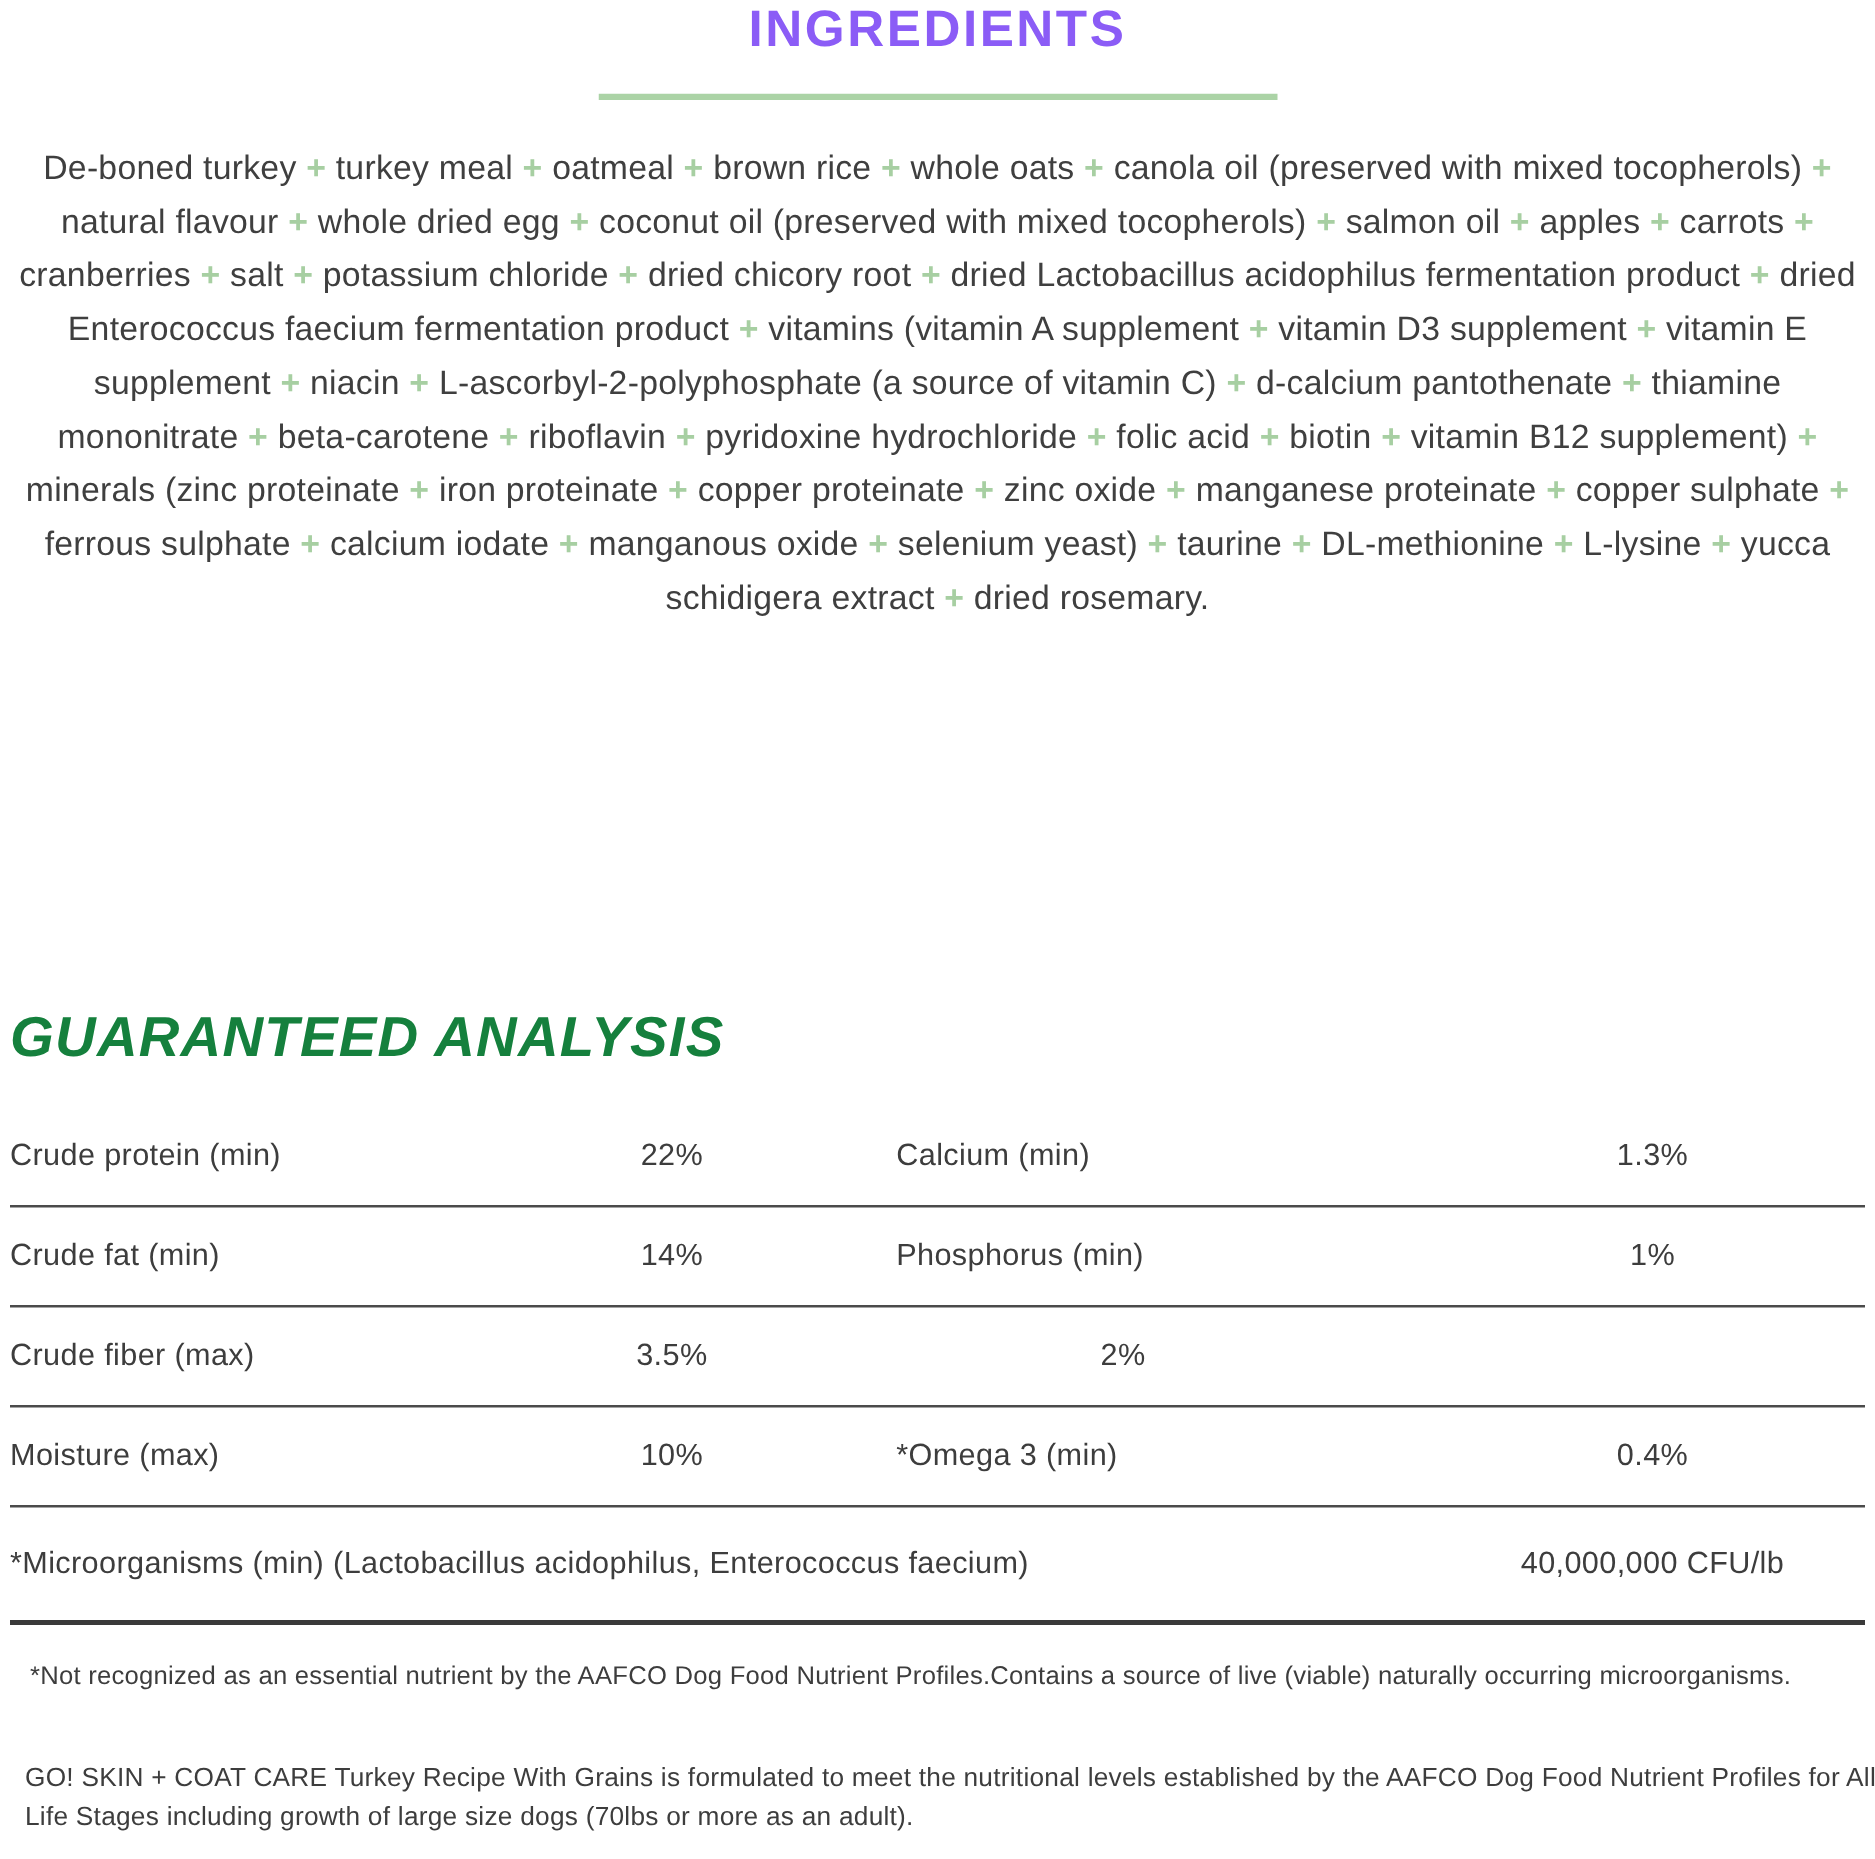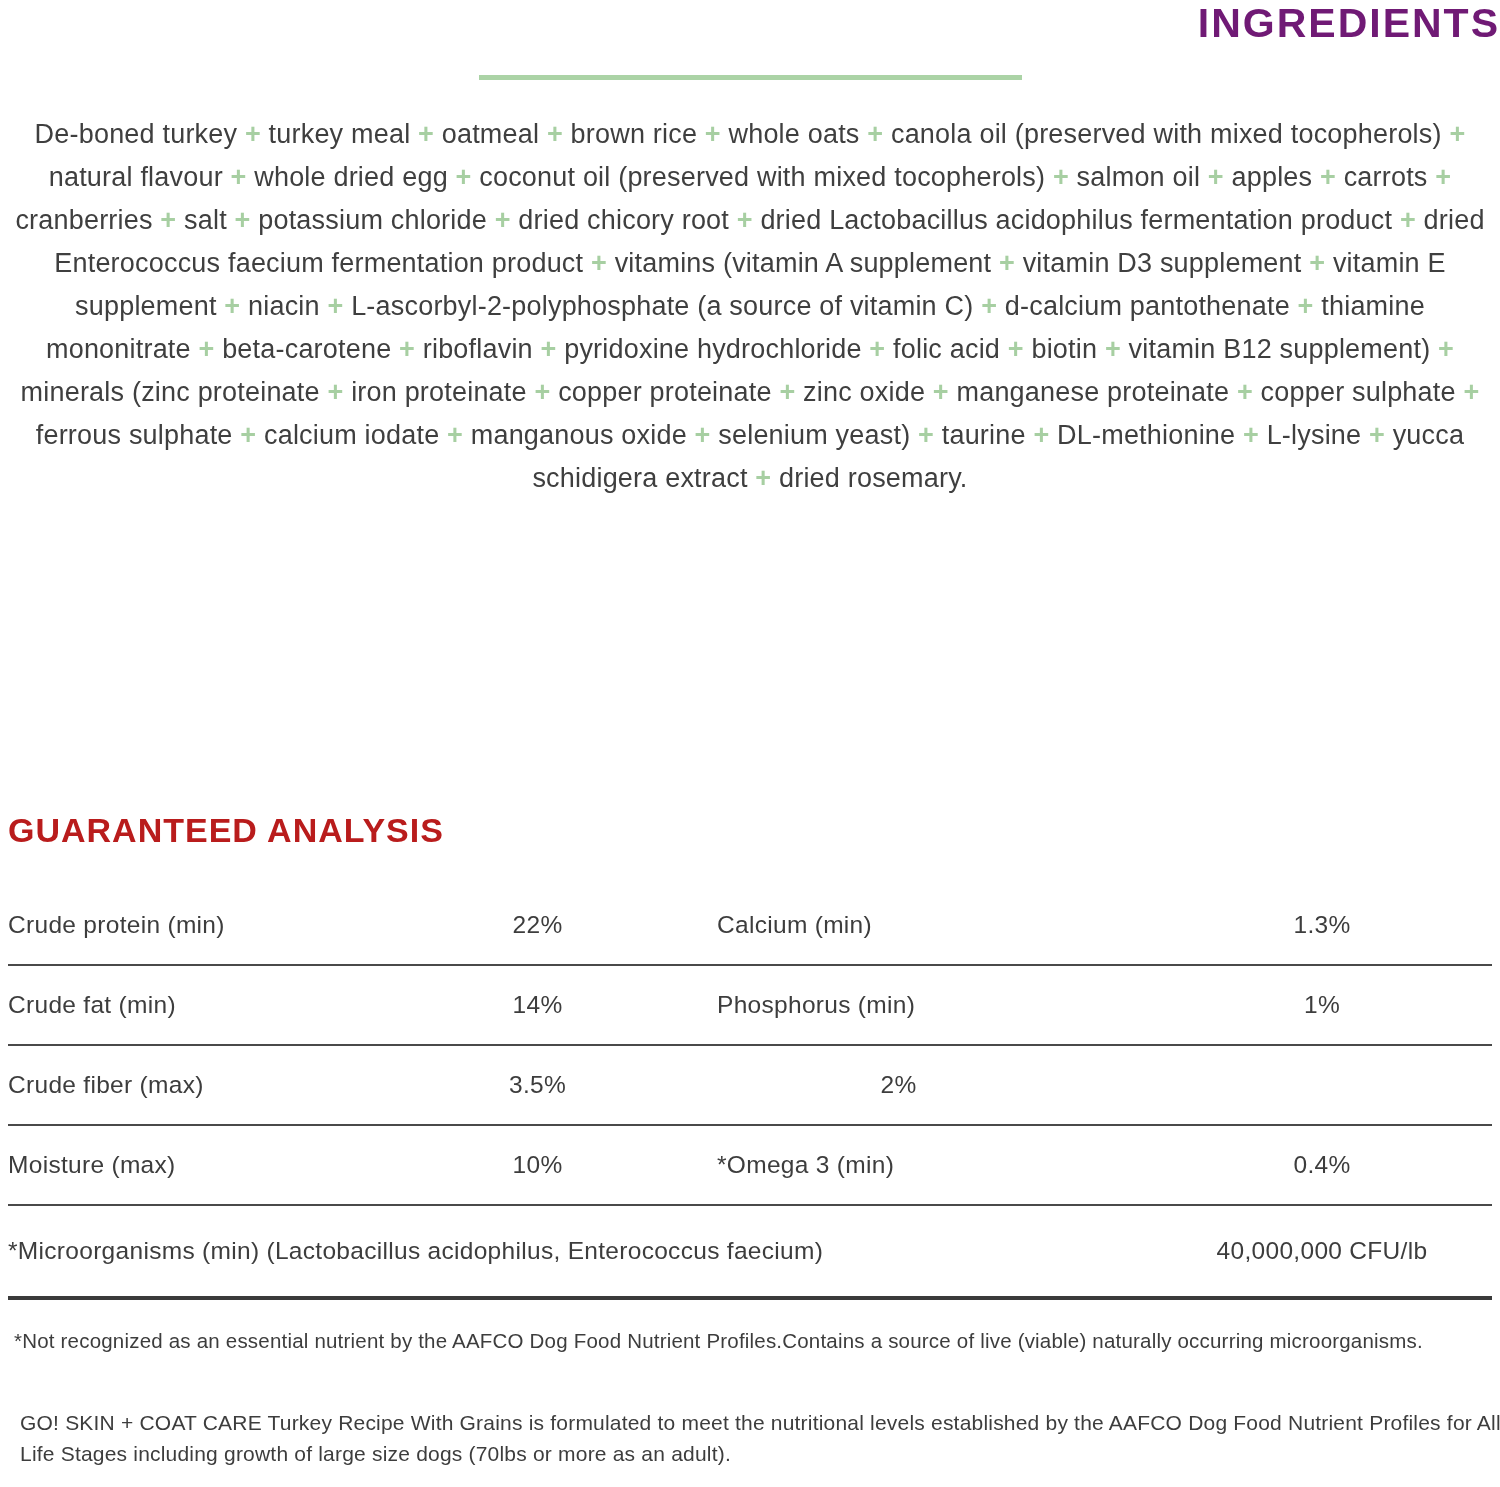--- a/index.html
+++ b/index.html
@@ -7,37 +7,37 @@
   body {
     width:1500px; height:1487px;
     font-family:"Liberation Sans", sans-serif;
     color:#3d3d3d;
     overflow:hidden;
   }
   
   .ing-section { text-align:center; }
   .ing-title {
     font-size:41px; font-weight:bold; letter-spacing:2px;
-    color:#701a75; line-height:45px; padding-top:1px;text-align:right;
+    color:#8b5cf6; line-height:45px; padding-top:1px;
   }
   .green-rule {
     width:543px; height:5px; background:#abd3a6;
     margin:29px auto 0 auto; border:none;
   }
   .ing-text {
     width:1492px; margin:33px auto 0 auto;
     font-size:27px; line-height:43px; font-weight:normal;
     color:#3f3f3f; letter-spacing:0.2px;
   }
   .plus { color:#a7cfa2; font-weight:bold; }
   
   .ga-section { margin-top:312px; }
   .ga-title {
-    font-size:34px; font-weight:bold; letter-spacing:1px;
-    color:#b91c1c; line-height:36px; margin-left:8px;
+    font-size:45px; font-weight:bold; letter-spacing:1px;
+    color:#15803d; line-height:36px; margin-left:8px;font-style:italic;
   }
   .ga-table { margin:38px 8px 0 8px; }
   .ga-row {
     display:grid;
     grid-template-columns:422px 215px 1fr 340px;
     align-items:center;
     height:80px;
     border-bottom:2px solid #4a4a4a;
     font-size:24.5px; color:#3d3d3d; letter-spacing:0.3px;
   }
@@ -46,21 +46,21 @@
   .micro-row {
     display:grid;
     grid-template-columns:1fr 340px;
     align-items:center;
     height:94px;
     border-bottom:4px solid #3a3a3a;
     font-size:24.5px; color:#3d3d3d; letter-spacing:0.3px;
   }
   .micro-row .mv { text-align:center; }
   .ga-footnote {
-    margin:27px 8px 0 14px;
+    margin:27px 8px 0 24px;
     font-size:20.5px; line-height:28px; color:#3d3d3d; letter-spacing:0.2px;
   }
   .aafco {
     margin:52px 8px 0 20px;
     width:1484px;
     font-size:21px; line-height:31px; color:#3d3d3d; letter-spacing:0.2px;
   }
 </style>
 </head>
 <body>

